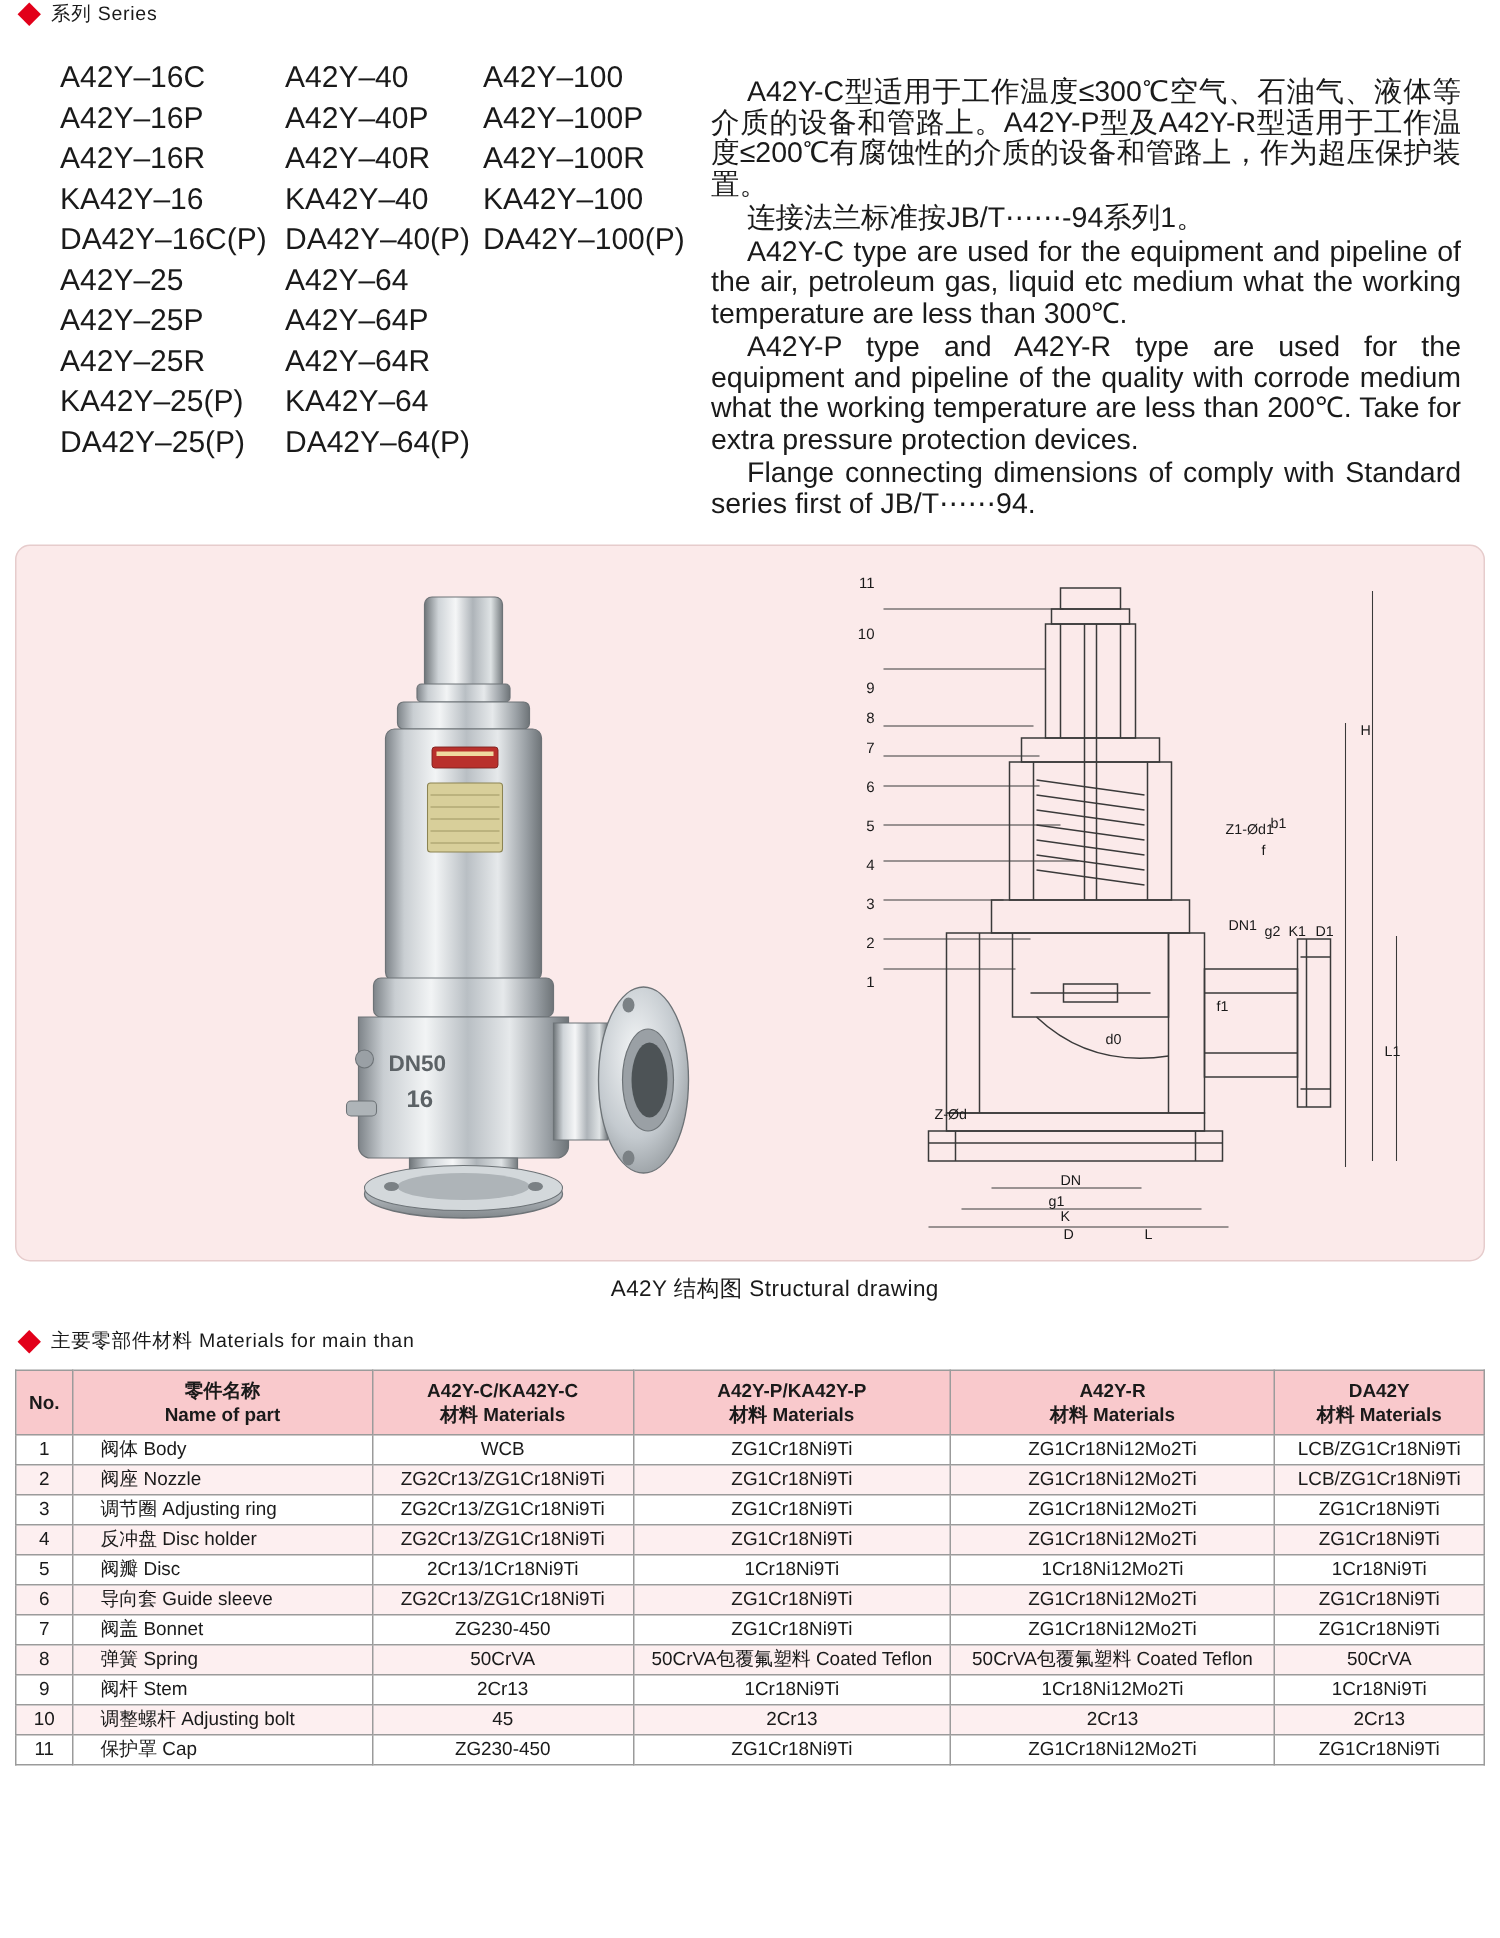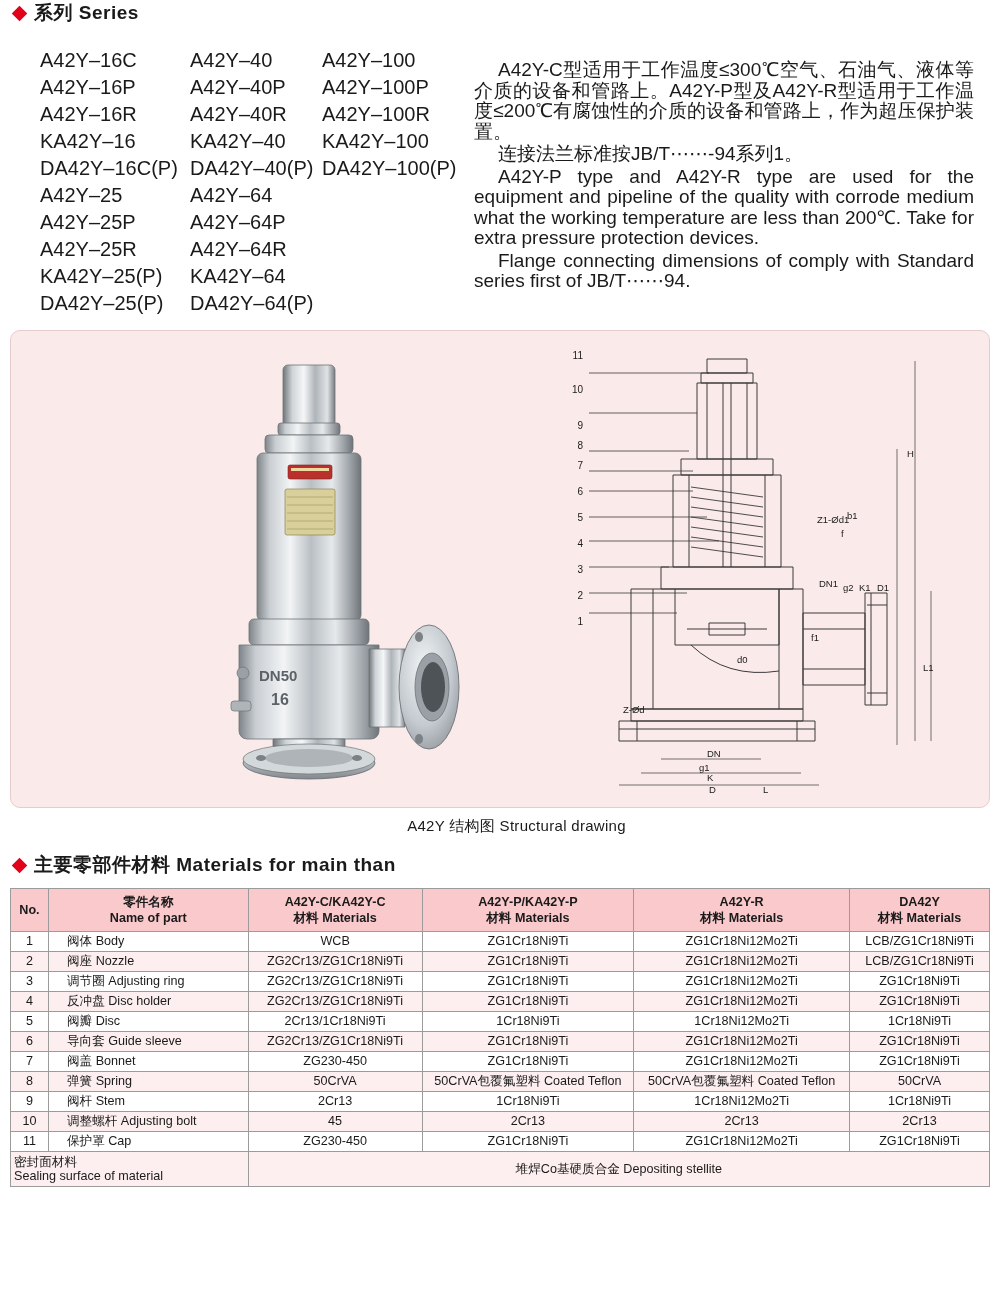--- a/index.html
+++ b/index.html
@@ -21,22 +21,22 @@
     gap: 9px;
     padding-left: 14px;
   }
   .diamond {
     width: 11px; height: 11px;
     background: #e2001a;
     transform: rotate(45deg);
     flex: none;
   }
   .sec-head .title {
-    font-size: 19px;
-    font-weight: bold;
+    font-size: 13px;
+    font-weight: normal;
     letter-spacing: 0.5px;
   }
 
   
   #top-block { display: flex; padding: 12px 0 0 0; }
   #series-col { width: 468px; padding-left: 14px; }
   #series-grid {
     margin-top: 10px;
     display: grid;
     grid-template-columns: 150px 132px auto;
@@ -156,20 +156,21 @@
         <div></div>
         <div>DA42Y–25(P)</div>
         <div>DA42Y–64(P)</div>
         <div></div>
       </div>
     </div>
 
     <div id="desc-col">
       <p>A42Y-C型适用于工作温度≤300℃空气、石油气、液体等介质的设备和管路上。A42Y-P型及A42Y-R型适用于工作温度≤200℃有腐蚀性的介质的设备和管路上，作为超压保护装置。</p>
       <p>连接法兰标准按JB/T⋯⋯-94系列1。</p>
+      <p>A42Y-C type are used for the equipment and pipeline of the air, petroleum gas, liquid etc medium what the working temperature are less than 300℃.</p>
       <p>A42Y-P type and A42Y-R type are used for the equipment and pipeline of the quality with corrode medium what the working temperature are less than 200℃. Take for extra pressure protection devices.</p>
       <p>Flange connecting dimensions of comply with Standard series first of JB/T⋯⋯94.</p>
     </div>
   </div>
 
   <div id="figure-wrap">
 
     <svg class="photo" viewBox="0 0 330 440">
       <defs>
         <linearGradient id="steel" x1="0" y1="0" x2="1" y2="0">
@@ -467,23 +468,16 @@
         <td>2Cr13</td>
       </tr>
       <tr>
         <td class="no">11</td>
         <td class="name">保护罩  Cap</td>
         <td>ZG230-450</td>
         <td>ZG1Cr18Ni9Ti</td>
         <td>ZG1Cr18Ni12Mo2Ti</td>
         <td>ZG1Cr18Ni9Ti</td>
       </tr>
-      <tr class="last">
-        <td colspan="2" class="seal-label">
-          <div>密封面材料</div>
-          <div>Sealing surface of material</div>
-        </td>
-        <td colspan="4">堆焊Co基硬质合金  Depositing stellite</td>
-      </tr>
     </tbody>
   </table>
 
 </div>
 
 </body></html>

